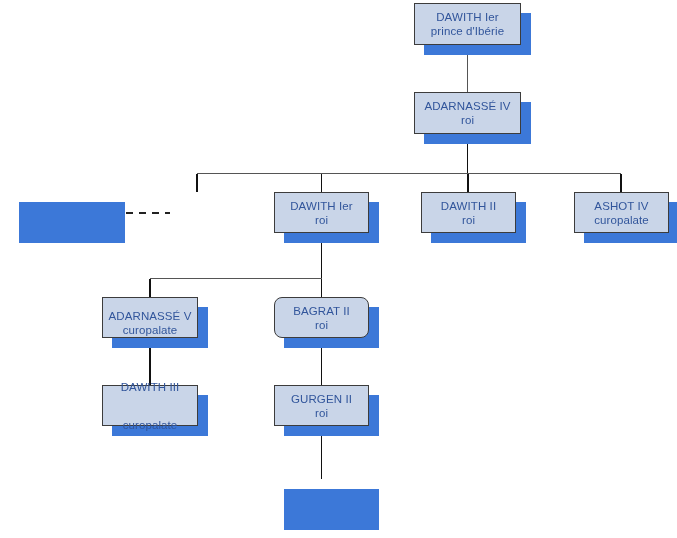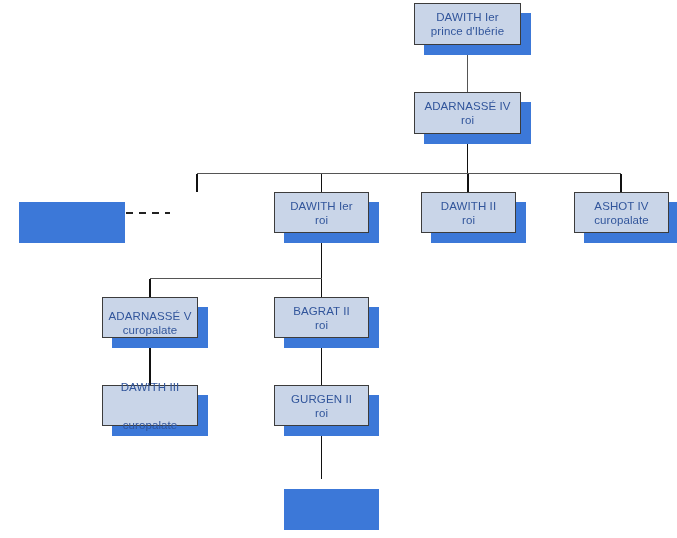--- a/index.html
+++ b/index.html
@@ -121,21 +121,21 @@
   <div class="node" style="left:570px;top:192px;width:95px;height:41px;">
     <span>ASHOT IV</span>
     <span class="ln2">curopalate</span>
   </div>
 
   <div class="node" style="left:98px;top:297px;width:96px;height:41px;justify-content:flex-end;">
     <span>ADARNASSÉ V</span>
     <span class="ln2">curopalate</span>
   </div>
 
-  <div class="node" style="left:270px;top:297px;width:95px;height:41px;">
+  <div class="node" style="left:270px;top:297px;width:95px;height:41px;border-radius:8px;">
     <span>BAGRAT II</span>
     <span class="ln2">roi</span>
   </div>
 
   <div class="node" style="left:98px;top:385px;width:96px;height:41px;gap:24px;">
     <span>DAWITH III</span>
     <span class="ln2">curopalate</span>
   </div>
 
   <div class="node" style="left:270px;top:385px;width:95px;height:41px;">

